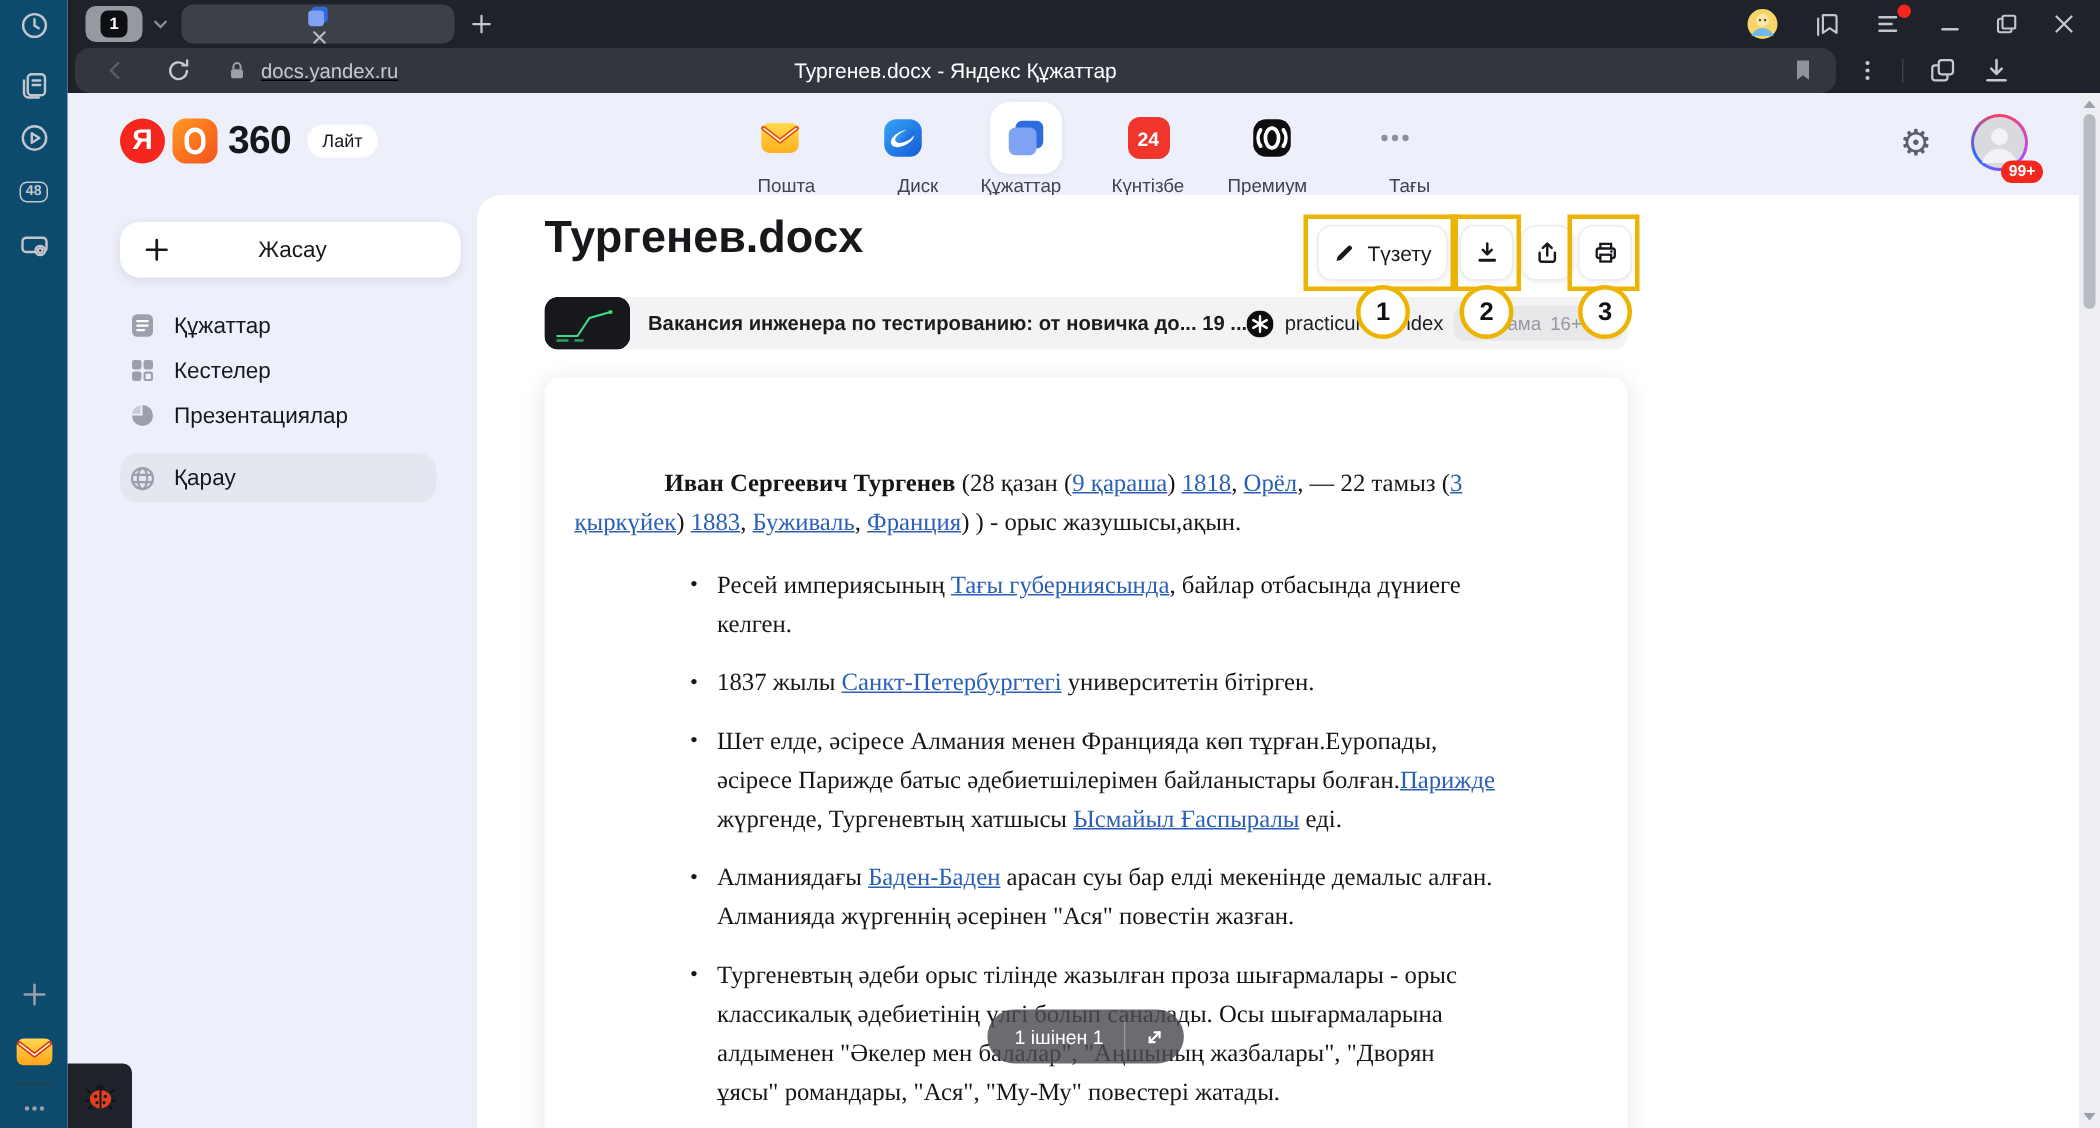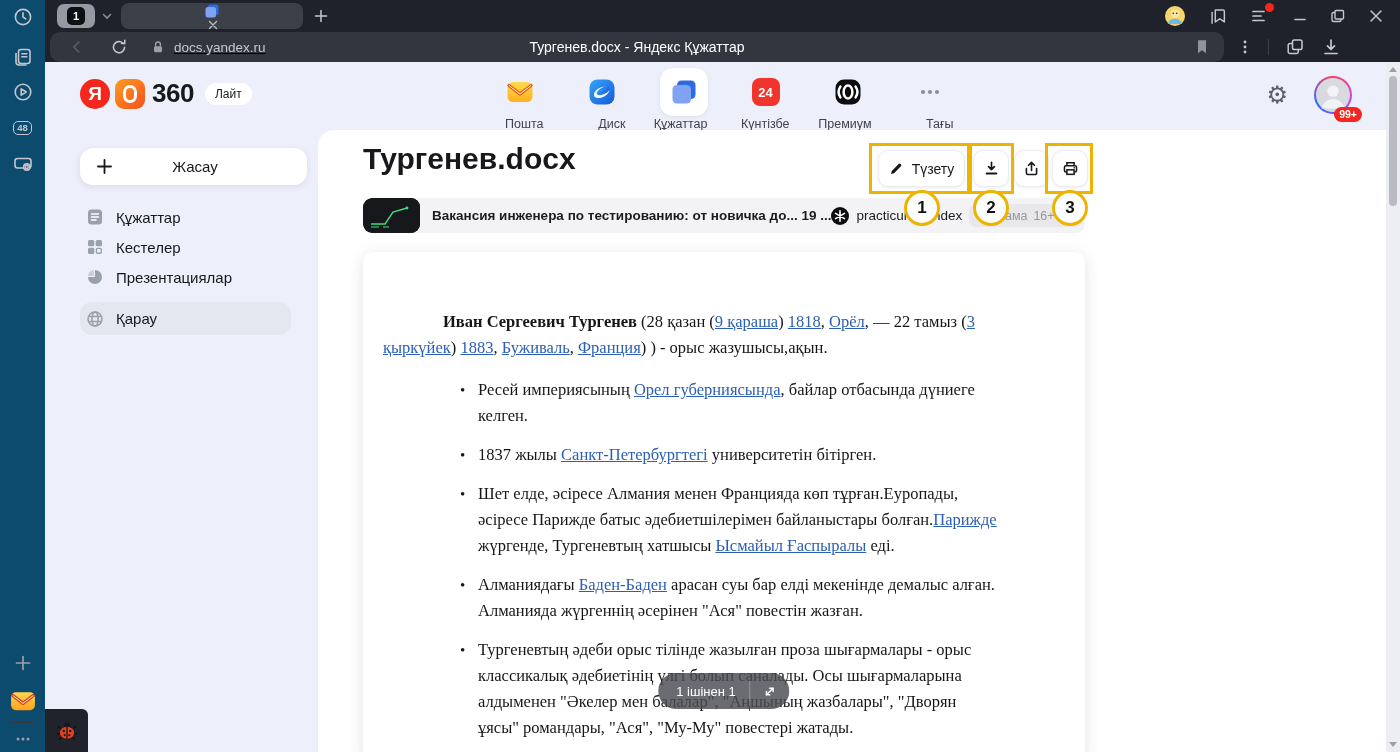--- a/index.html
+++ b/index.html
@@ -541,21 +541,21 @@
           <span>16+</span>
           <span class="ad-info">i</span>
         </span>
       </div>
     </div>
 
     <div class="paper">
       <div class="doc" id="doc-body">
           <p class="intro"><span class="b">Иван Сергеевич Тургенев</span><span> (28 қазан (</span><a class="lnk">9 қараша</a><span>) </span><a class="lnk">1818</a><span>, </span><a class="lnk">Орёл</a><span>, — 22 тамыз (</span><a class="lnk">3 қыркүйек</a><span>) </span><a class="lnk">1883</a><span>, </span><a class="lnk">Буживаль</a><span>, </span><a class="lnk">Франция</a><span>) ) - орыс жазушысы,ақын.</span></p>
           <ul>
-            <li><span>Ресей империясының </span><a class="lnk">Орел губерниясында</a><span>, байлар отбасында дүниеге келген.</span></li>
+            <li><span>Ресей империясының </span><a class="lnk">Тағы губерниясында</a><span>, байлар отбасында дүниеге келген.</span></li>
             <li><span>1837 жылы </span><a class="lnk">Санкт-Петербургтегі</a><span> университетін бітірген.</span></li>
             <li><span>Шет елде, әсіресе Алмания менен Францияда көп тұрған.Еуропады, әсіресе Парижде батыс әдебиетшілерімен байланыстары болған.</span><a class="lnk">Парижде</a><span> жүргенде, Тургеневтың хатшысы </span><a class="lnk">Ысмайыл Ғаспыралы</a><span> еді.</span></li>
             <li><span>Алманиядағы </span><a class="lnk">Баден-Баден</a><span> арасан суы бар елді мекенінде демалыс алған. Алманияда жүргеннің әсерінен "Ася" повестін жазған.</span></li>
             <li><span>Тургеневтың әдеби орыс тілінде жазылған проза шығармалары - орыс классикалық әдебиетінің үлгі болып саналады. Осы шығармаларына алдыменен "Әкелер мен балалар", "Аңшының жазбалары", "Дворян ұясы" романдары, "Ася", "Му-Му" повестері жатады.</span></li>
           </ul>
         </div>
     </div>
 
     <div class="pager">
       <span class="ptext">1 ішінен 1</span>

